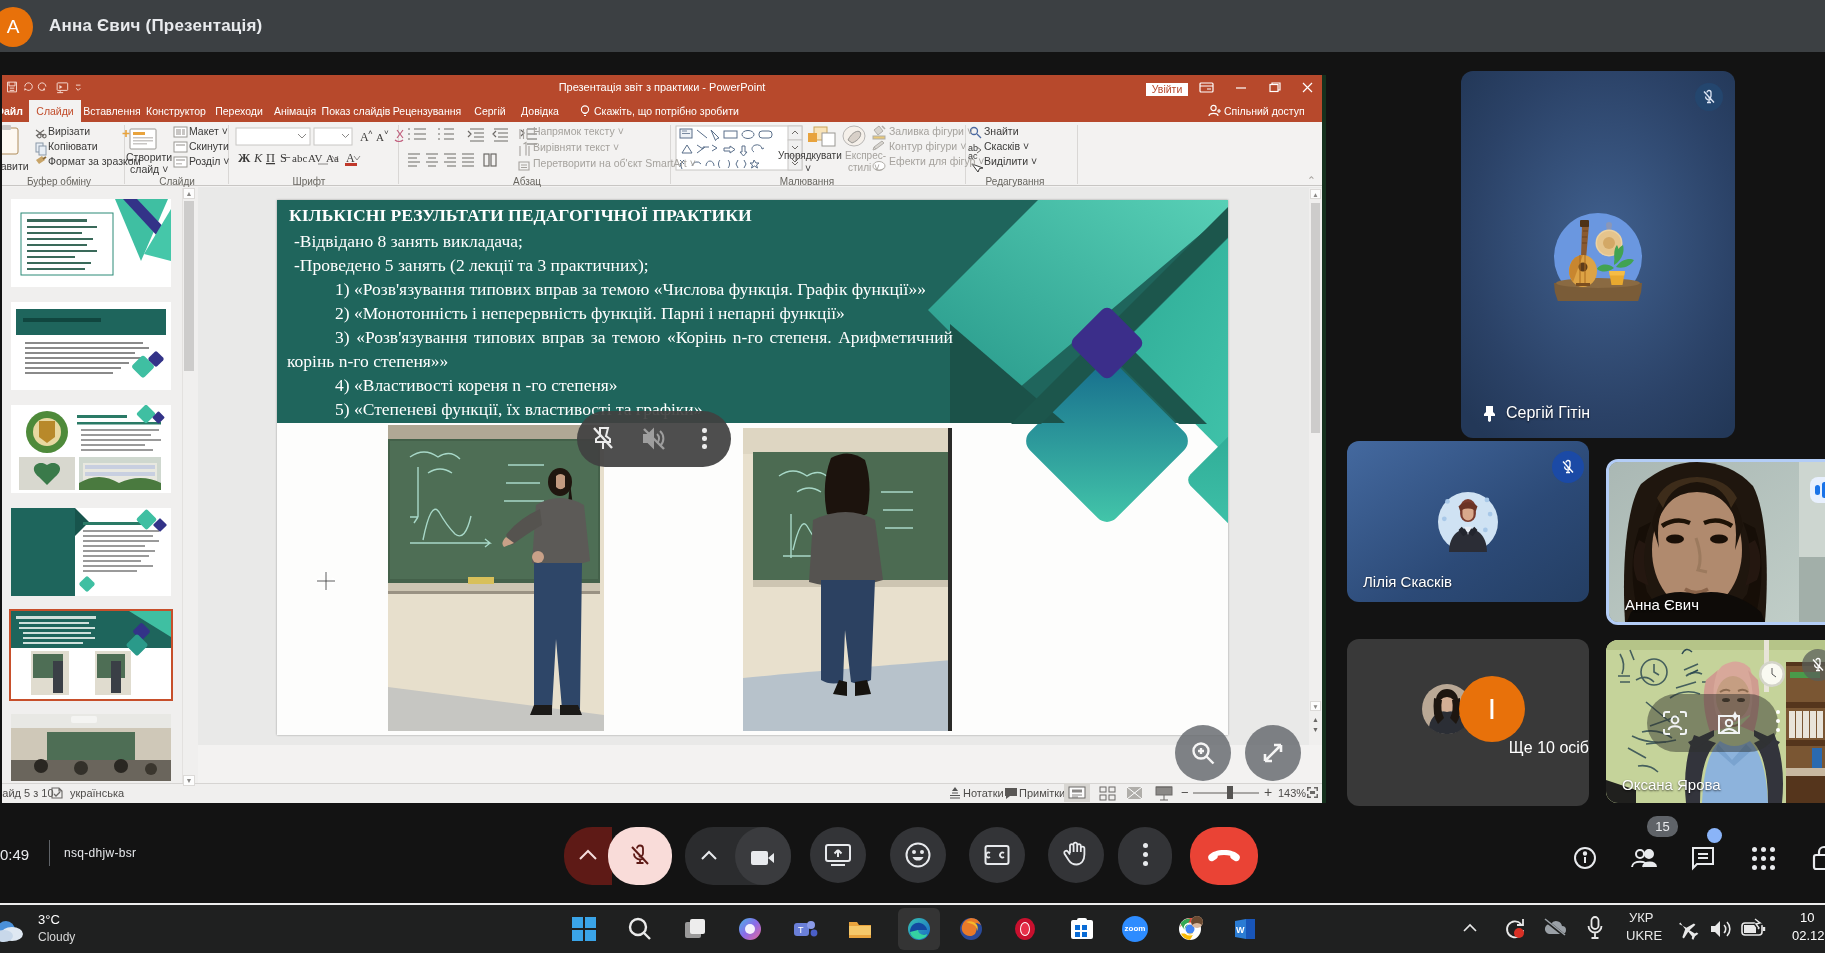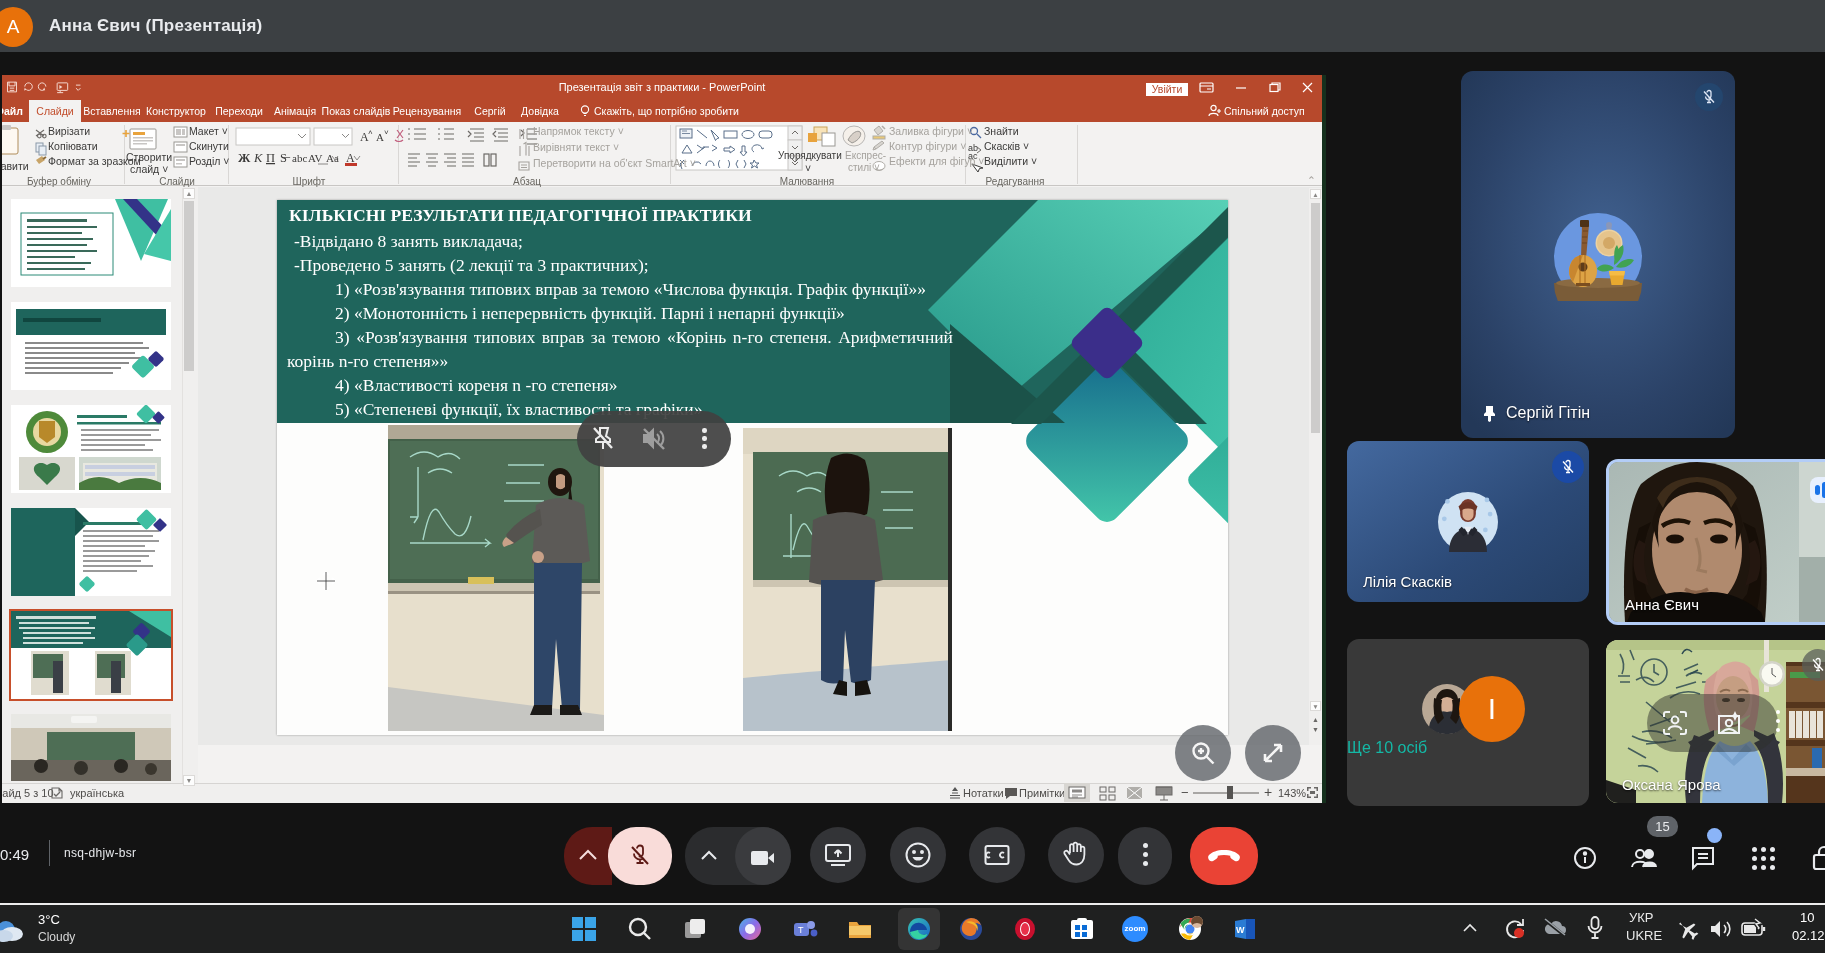--- a/index.html
+++ b/index.html
@@ -772,21 +772,21 @@
   <div class="tile" style="left:1347px;top:639px;width:242px;height:167px;background:#393939">
     <svg class="abs" style="left:75px;top:45px" width="50" height="50" viewBox="0 0 50 50">
       <circle cx="25" cy="25" r="25" fill="#b9a895"></circle>
       <path d="M25 50 a25 25 0 0 0 18 -7 c-2 -12 -10 -16 -18 -16 c-8 0 -16 4 -18 16 a25 25 0 0 0 18 7" fill="#2b2e35"></path>
       <circle cx="25" cy="18" r="10" fill="#d4af95"></circle>
       <path d="M14 16 a11 11 0 0 1 22 0 l-2 6 a9 9 0 0 0 -18 0 z" fill="#1d1610"></path>
       <path d="M12 14 q-2 18 4 26 l6 -6 q-4 -8 -2 -18 z M38 14 q2 18 -4 26 l-6 -6 q4 -8 2 -18 z" fill="#1d1610"></path>
     </svg>
     <div class="abs" style="left:112px;top:37px;width:66px;height:66px;border-radius:50%;background:#e8710a"></div>
     <div class="abs" style="left:112px;top:37px;width:66px;height:66px;text-align:center;line-height:66px;color:#fff;font-size:30px">I</div>
-    <div class="abs" style="left:0;top:100px;width:242px;text-align:left;color:#14b8a6;font-size:16px">Ще 10 осіб</div>
+    <div class="abs" style="left:0;top:100px;width:242px;text-align:right;color:#ffffff;font-size:16px">Ще 10 осіб</div>
   </div>
   <div class="tile" style="left:1606px;top:640px;width:230px;height:163px;background:#c2d193">
     <svg class="abs" style="left:0;top:0" width="230" height="163" viewBox="0 0 230 163">
       <rect width="230" height="163" fill="#c5d39a"></rect>
       <rect x="0" y="0" width="230" height="10" fill="#b5c488"></rect>
       <g stroke="#2e4a52" stroke-width="1.6" fill="none" opacity=".85">
         <circle cx="48" cy="32" r="13"></circle>
           <path d="M48 24 v8 l5 3"></path>
         <path d="M14 14 q6 10 2 20 m8 -24 l4 10 M30 40 q10 -6 18 2 M12 36 h12 M14 42 h10"></path>
         <path d="M78 30 l14 -6 m-12 12 q8 -6 16 -2 M70 48 l20 -6 M64 58 q14 -10 30 -4"></path>

